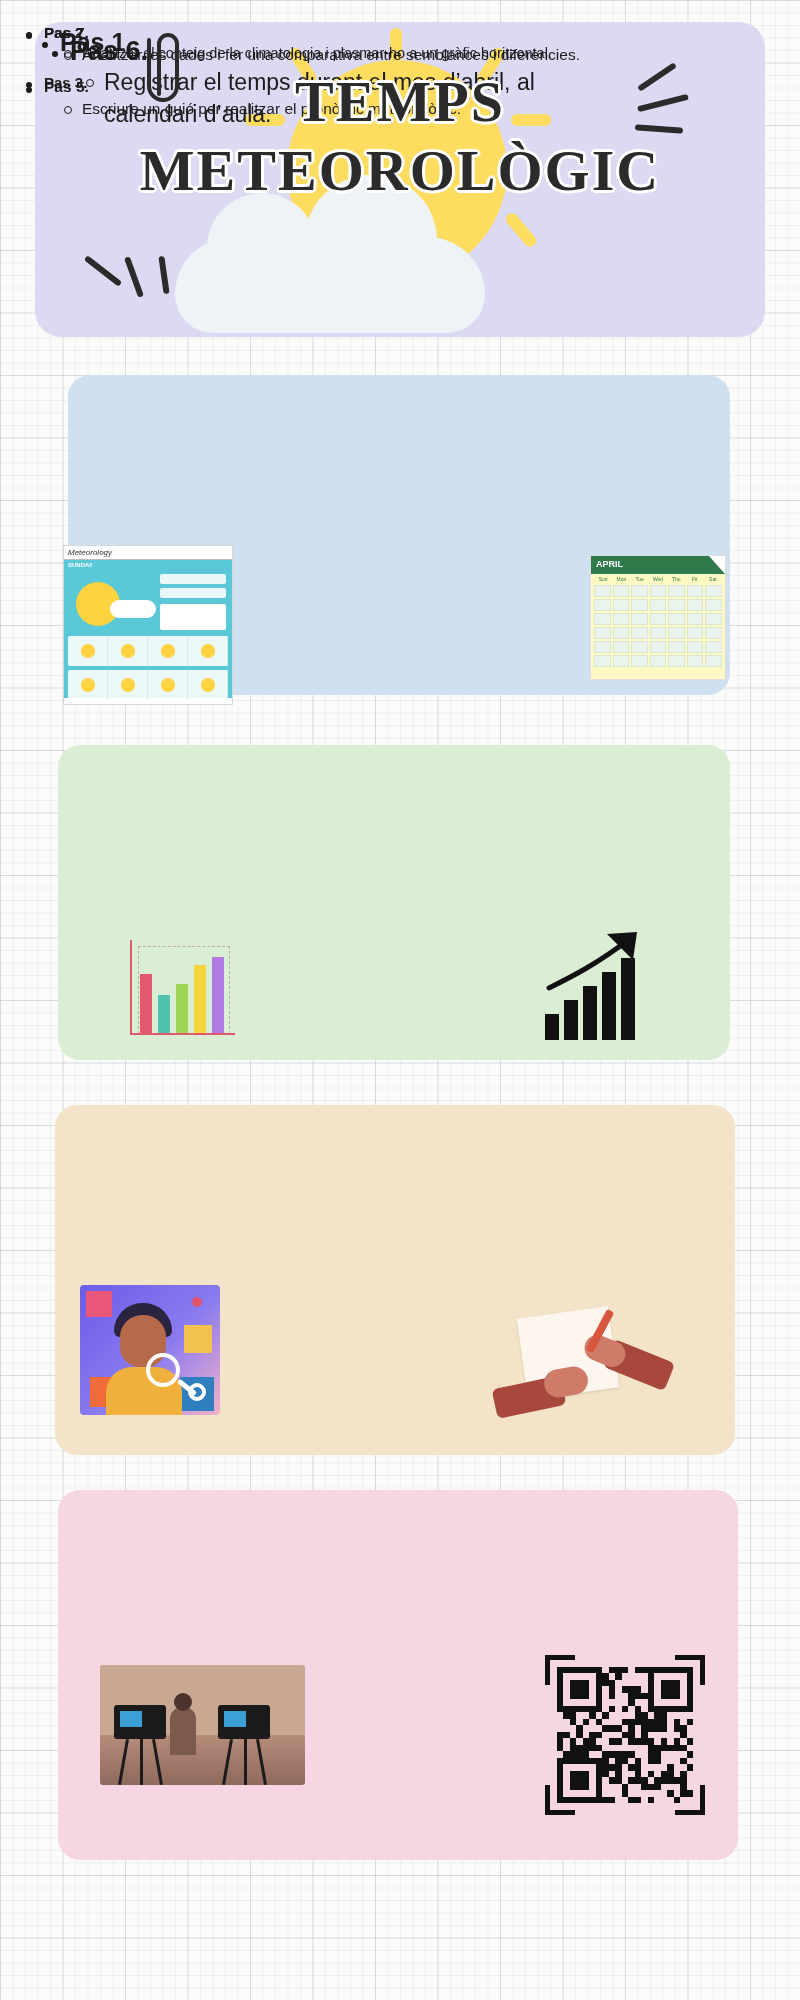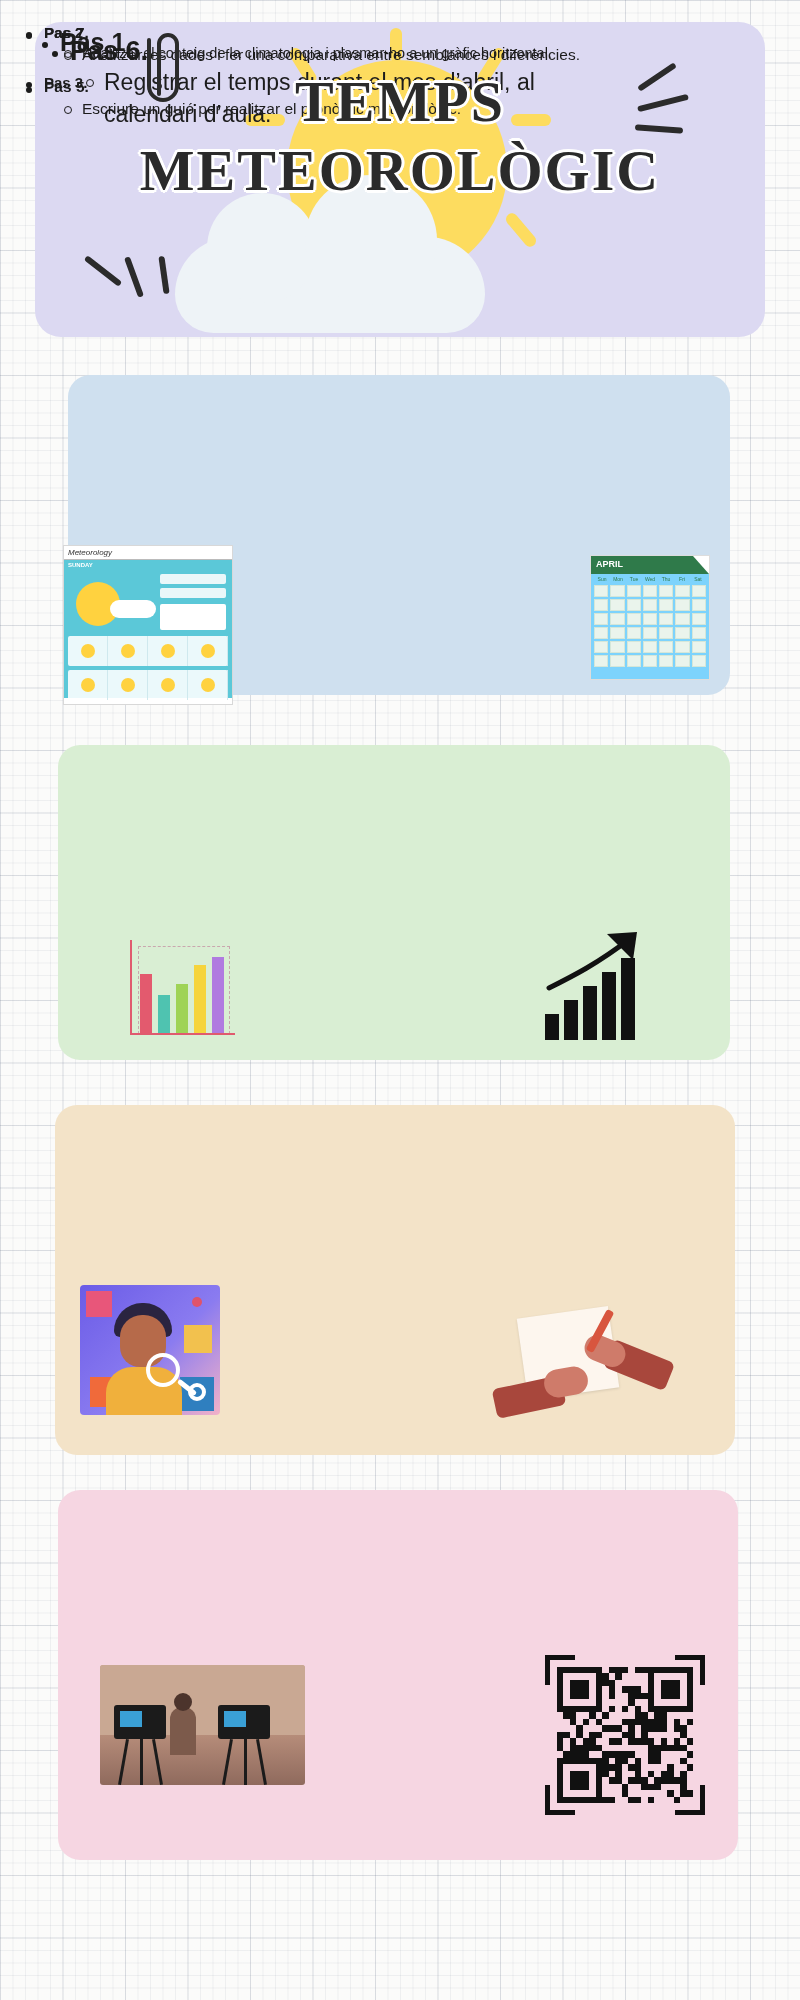--- a/index.html
+++ b/index.html
@@ -118,22 +118,22 @@
   .meteo-cloud{ position:absolute; left:46px; top:40px; width:46px; height:18px; background:#fff; border-radius:10px;}
   .meteo-panelsmall{ position:absolute; right:6px; top:14px; width:66px; height:10px; background:#eaf7f9; border-radius:2px;}
   .meteo-panelsmall2{ position:absolute; right:6px; top:28px; width:66px; height:10px; background:#eaf7f9; border-radius:2px;}
   .meteo-panelbig{ position:absolute; right:6px; top:44px; width:66px; height:26px; background:#ffffff; border-radius:2px;}
   .meteo-row{ position:absolute; left:4px; right:4px; height:30px; background:rgba(255,255,255,.88); border-radius:2px;}
   .meteo-row.r1{ top:76px; } .meteo-row.r2{ top:110px; }
   .meteo-cell{ float:left; width:25%; height:100%; border-right:1px solid #cfe9ee; position:relative;}
   .mc-dot{ position:absolute; left:50%; top:8px; transform:translateX(-50%); width:14px; height:14px; border-radius:50%; background:#ffd23f;}
 
   .calendar-img{
-    position:absolute; left:590px; top:555px; width:120px; height:125px;
-    background:#7dd3fc; border:1px solid #ddd; overflow:hidden;
+    position:absolute; left:590px; top:555px; width:136px; height:125px;
+    background:#fef9c3; border:1px solid #ddd; overflow:hidden;
   }
   .cal-top{ height:18px; background:#2f7a4a; color:#fff; font-size:9px; font-weight:bold; padding:3px 5px; position:relative;}
   .cal-top:after{ content:""; position:absolute; right:0; top:0; border-left:16px solid transparent; border-top:18px solid #ffffff;}
   .cal-days{ display:flex; font-size:5px; color:#2f7a4a; padding:2px 3px 1px; }
   .cal-days span{ flex:1; text-align:center; }
   .cal-grid{ display:grid; grid-template-columns:repeat(7,1fr); gap:2px; padding:2px 3px; }
   .cal-grid i{ display:block; height:12px; background:#eaf4ec; border:1px solid #d5e7d9; }
 
   
   .barchart{ position:absolute; left:130px; top:940px; width:105px; height:95px; }

